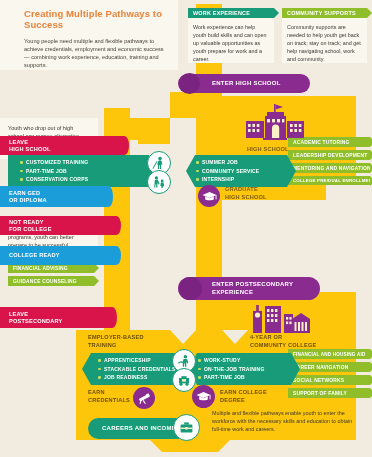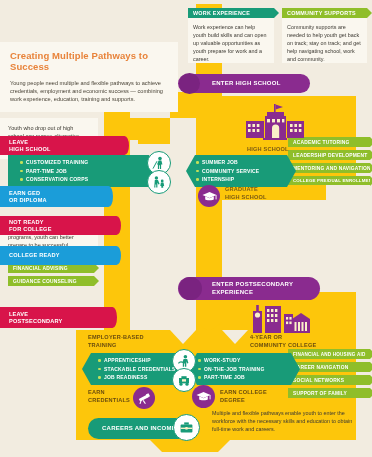--- a/index.html
+++ b/index.html
@@ -12,23 +12,22 @@
   }
   #stage{position:absolute;left:0;top:0;width:372px;height:457px;overflow:hidden;}
 
   
   .abs{position:absolute;}
 
   
   .intro{
     left:0;top:0;width:178px;height:70px;
     background:#faf7ef;
-    padding:8px 10px 0 10px;
+    padding:8px 10px 0 24px;
     box-sizing:border-box;
-    margin-top:42px;
   }
   .intro-title{
     color:#e8833a;
     font-size:9.5px;
     font-weight:bold;
     letter-spacing:.1px;
     line-height:11px;
     margin:0 0 7px 0;
   }
   .intro-body{

